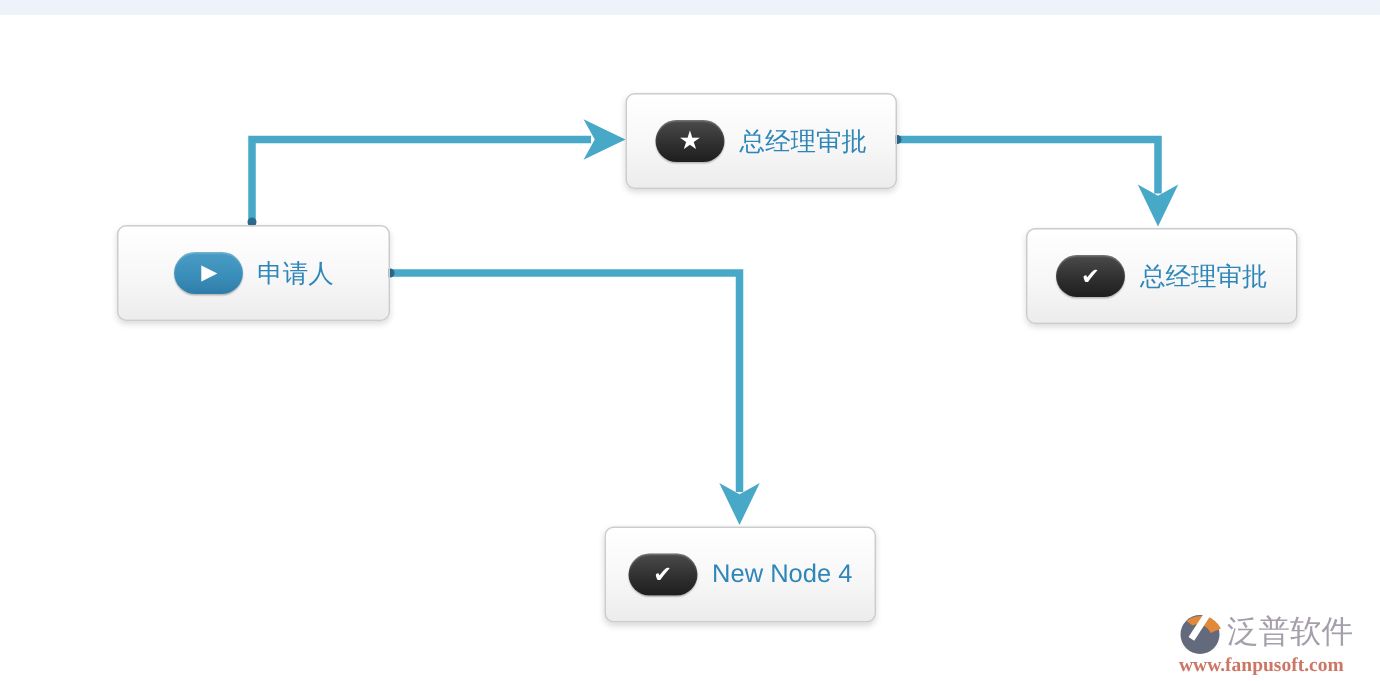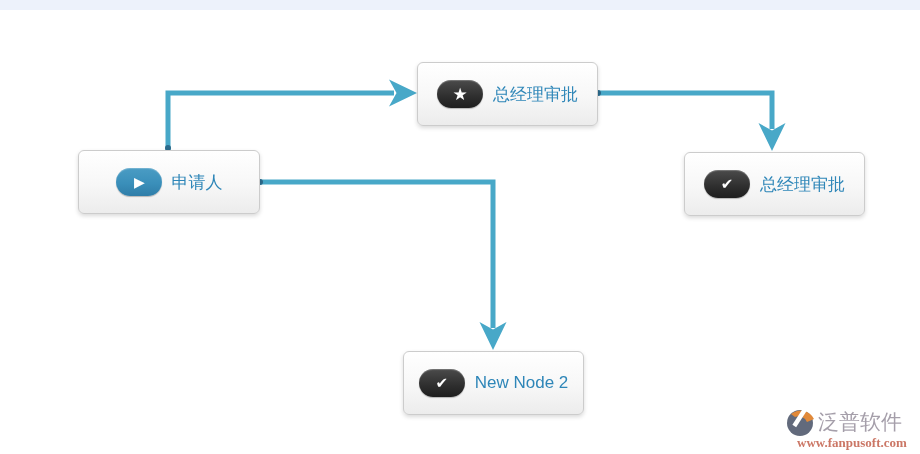--- a/index.html
+++ b/index.html
@@ -37,21 +37,21 @@
   .watermark{
     position:absolute;left:786px;top:407px;width:132px;
     display:flex;flex-wrap:wrap;align-items:flex-start;opacity:0.95;
   }
   .wm-logo{flex:0 0 auto;margin-right:2px;}
   .wm-brand{
     font-size:21px;line-height:30px;letter-spacing:0px;
     color:var(--watermark-brand,#a19aa6);white-space:nowrap;
   }
   .wm-url{
-    width:100%;margin-top:-2px;text-align:center;
+    width:100%;margin-top:-2px;text-align:left;
     font-family:"Liberation Serif","DejaVu Serif",serif;font-weight:bold;
     font-size:13px;color:var(--watermark-url,#c9705e);white-space:nowrap;
   }
 </style>
 </head>
 <body>
 
 <div class="canvas">
 
   <div class="topbar"></div>
@@ -95,21 +95,21 @@
     <span class="pill pill-dark">
       <span class="glyph-check">✔</span>
     </span>
     <span class="node-label">总经理审批</span>
   </div>
 
   <div class="node node-new4">
     <span class="pill pill-dark">
       <span class="glyph-check">✔</span>
     </span>
-    <span class="node-label">New Node 2</span>
+    <span class="node-label">New Node 4</span>
   </div>
 
   <div class="watermark">
     <svg class="wm-logo" width="30" height="30" viewBox="0 0 30 30" xmlns="http://www.w3.org/2000/svg">
       <circle cx="14" cy="16" r="13" style="fill:var(--logo-dark,#5a6375)"></circle>
       <path d="M5,7 A15,15 0 0 1 28,12 L21,15 A9,9 0 0 0 9,10 Z" style="fill:var(--logo-orange,#e0832f)"></path>
       <rect x="12.5" y="-3" width="4.5" height="24" transform="rotate(33 15 9)" style="fill:#ffffff"></rect>
     </svg>
     <span class="wm-brand">泛普软件</span>
     <span class="wm-url">www.fanpusoft.com</span>

